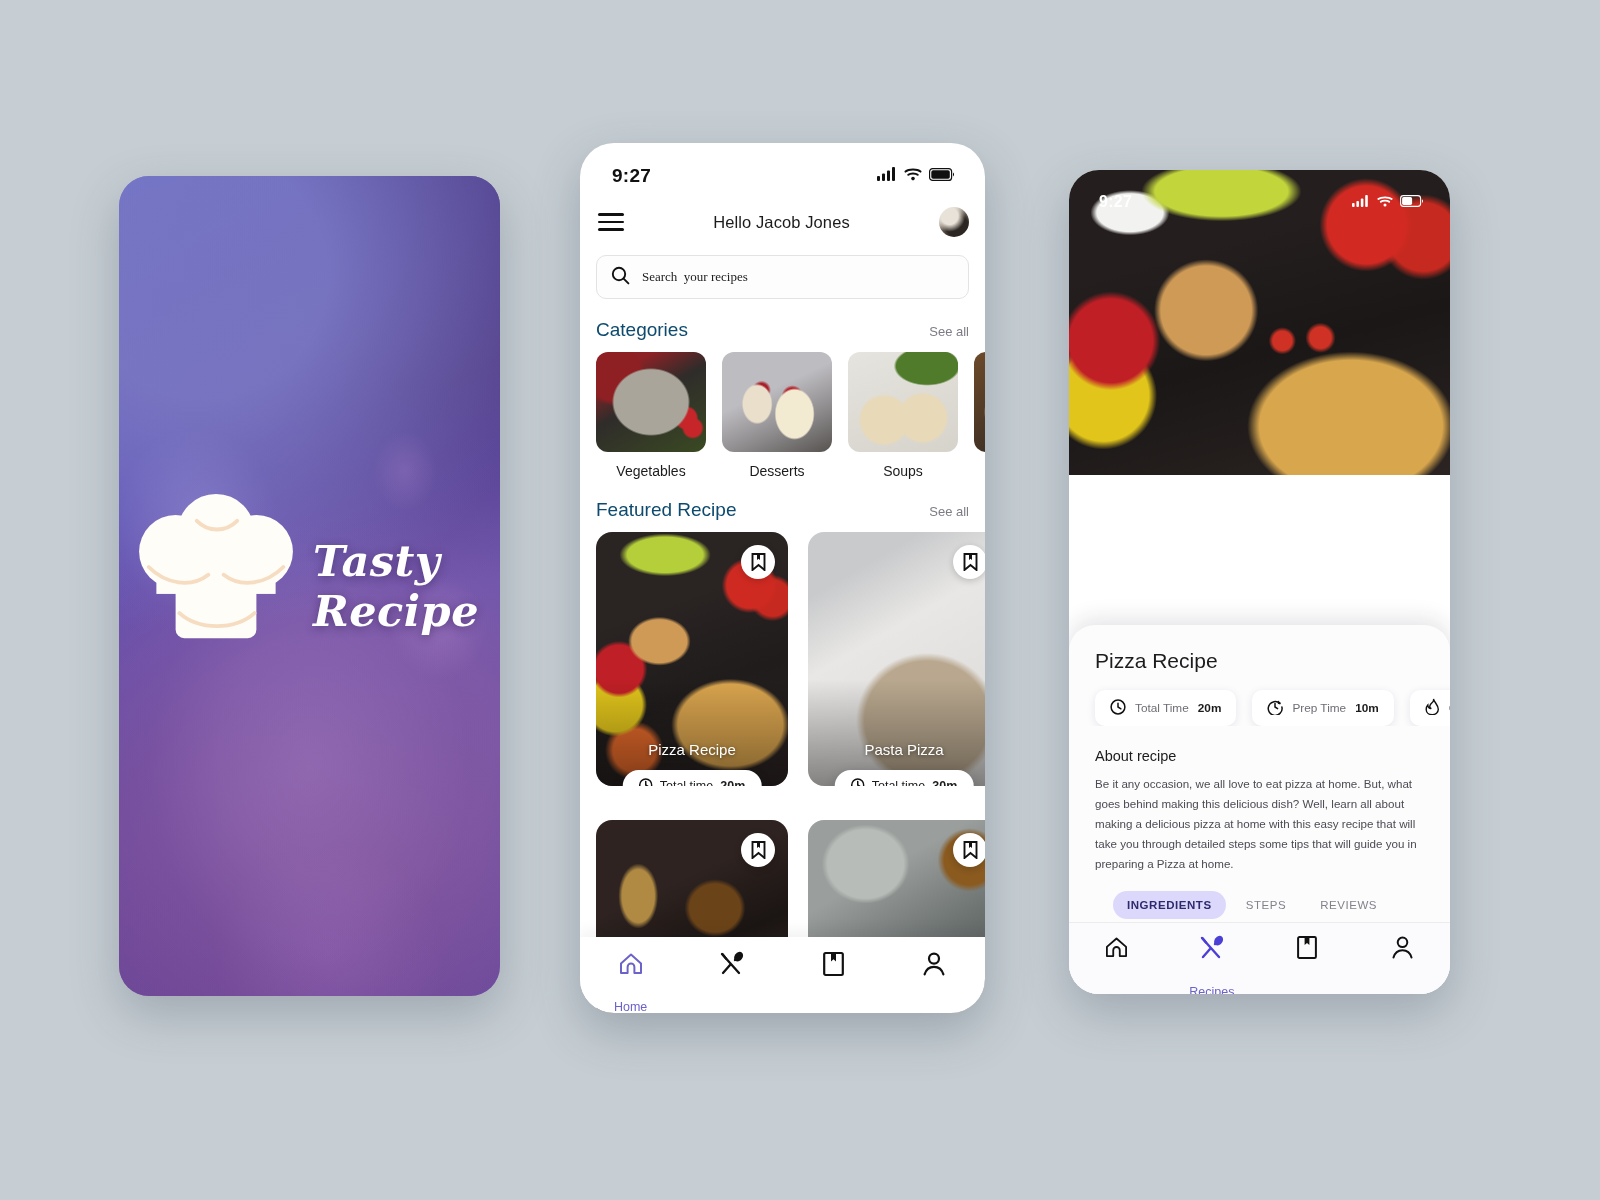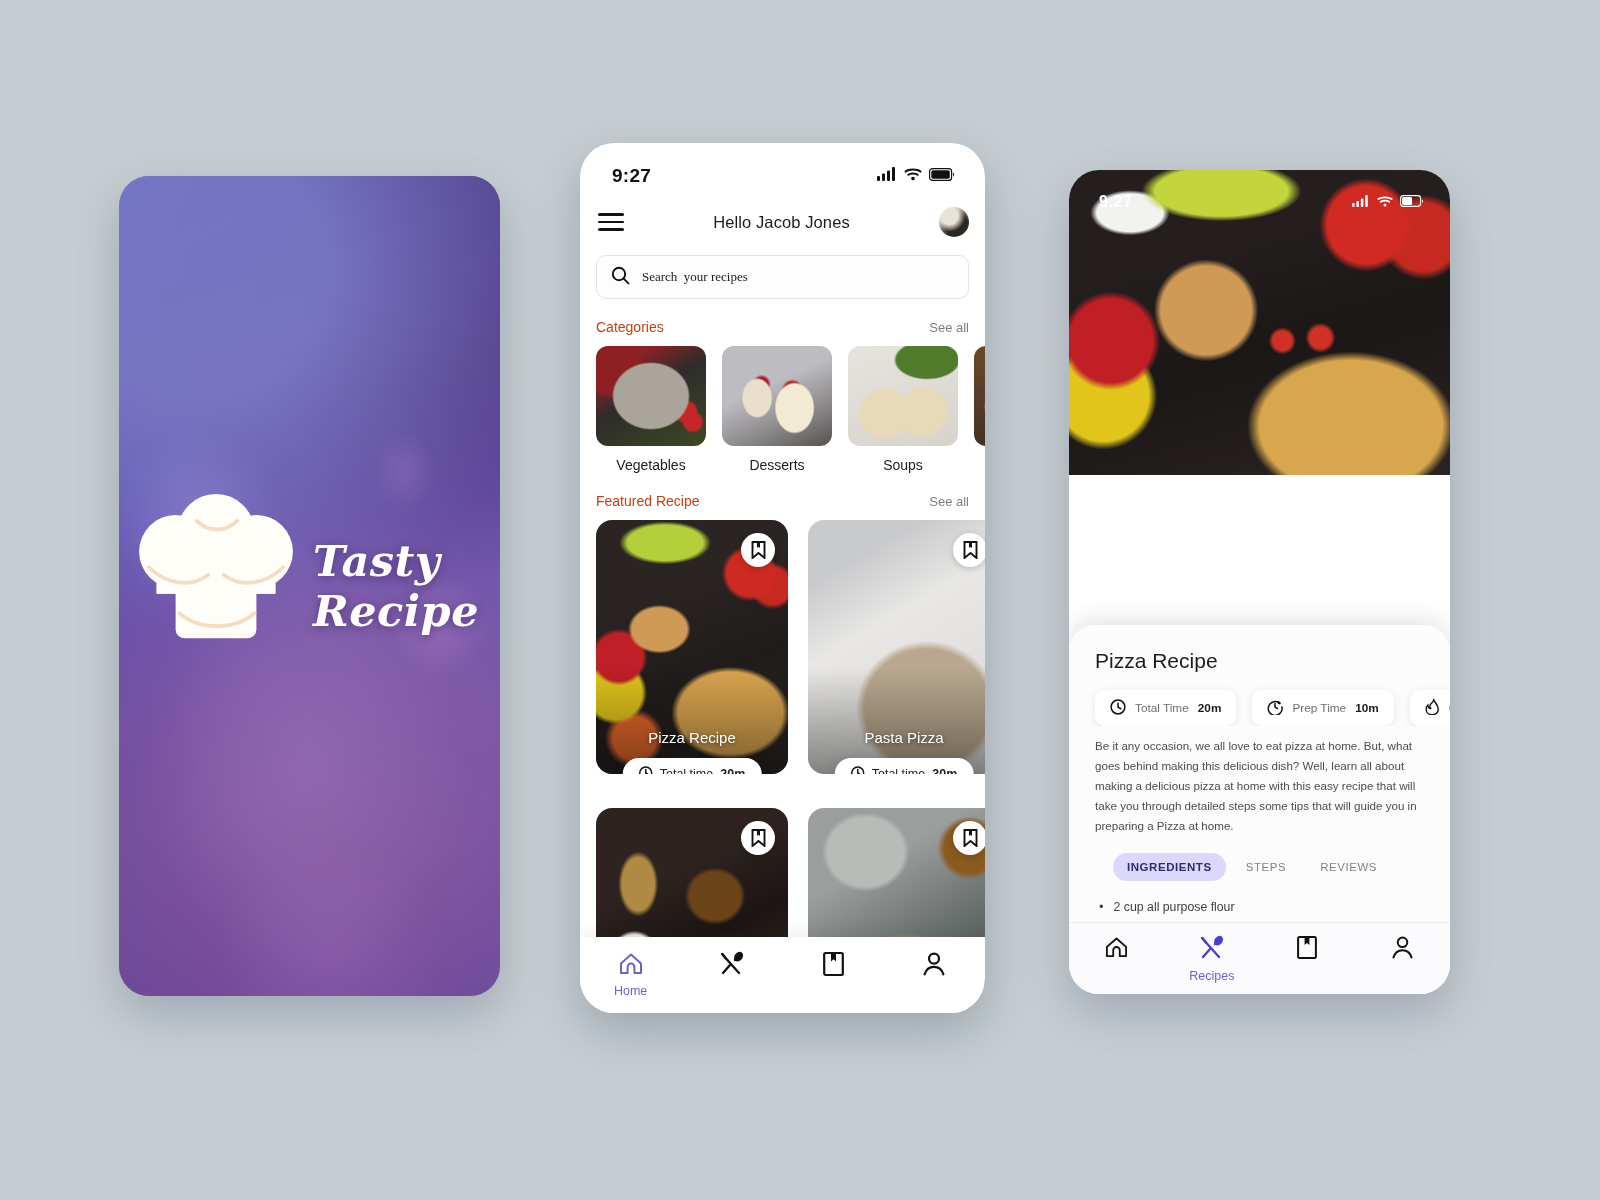--- a/index.html
+++ b/index.html
@@ -102,21 +102,21 @@
     border:none; outline:none; background:transparent;
     font-family:Liberation Serif, serif;
     font-size:13px; color:#1c1c1e; width:100%;
   }
   .searchbar input::placeholder { color:#1c1c1e; }
 
   .sec-head {
     display:flex; align-items:baseline; justify-content:space-between;
     padding:20px 16px 11px;
   }
-  .sec-title { font-size:14px; color:#c2410c; }
+  .sec-title { font-size:19px; color:#0c4a6e; }
   .see-all { font-size:13px; color:#7c7c85; cursor:pointer; }
 
   .cat-strip {
     display:flex; gap:16px; padding:0 0 0 16px; overflow:hidden;
   }
   .cat { flex:0 0 auto; width:110px; }
   .cat-img { width:110px; height:100px; border-radius:12px; }
   .cat-label {
     text-align:center; margin-top:11px;
     font-size:14px; color:#1c1c1e;
@@ -157,21 +157,21 @@
   .fcard2 { position:relative; flex:0 0 auto; width:192px; }
   .fcard2-img { width:192px; height:200px; border-radius:16px; position:relative; }
 
   .bottomnav {
     position:absolute; left:0; right:0; bottom:0; height:76px;
     background:#fff; display:flex; align-items:flex-start;
     justify-content:space-around; padding-top:14px;
     box-shadow:0 -4px 16px rgba(30,30,60,.07);
   }
   .nav-item {
-    display:flex; flex-direction:column; align-items:center; gap:4px;
+    display:flex; flex-direction:column; align-items:center; gap:20px;
     cursor:pointer; width:70px;text-align:center;
   }
   .nav-label { font-size:12.5px; }
 
   
   #detail {
     left:1069px; top:170px; width:381px; height:824px;
     border-radius:30px;
     box-shadow:0 18px 48px rgba(60,70,90,.28);
   }
@@ -579,20 +579,21 @@
           <span>
             <svg width="15" height="17" viewBox="0 0 15 17">
                 <path d="M8.4 1C9.6 4 6 4.6 5 7.4c-.7 2 .5 3 1.4 3-1.9.4-3.6-1-3.6-3.3 0 0-1.6 1.7-1.6 4.4 0 3 2.6 5.2 6 5.2s6.1-2.3 6.1-5.4C13.3 7 9.7 5 8.4 1z" fill="none" stroke="#111" stroke-width="1.4"></path>
               </svg>
           </span>
           <span>Calories</span>
 
         </div>
       </div>
 
+      <div class="about-h">About recipe</div>
       <div class="about-b">Be it any occasion, we all love to eat pizza at home. But, what goes behind making this delicious dish? Well, learn all about making a delicious pizza at home with this easy recipe that will take you through detailed steps some tips that will guide you in preparing a Pizza at home.</div>
 
       <div class="tabs">
         <div class="tab active">INGREDIENTS</div>
         <div class="tab">STEPS</div>
         <div class="tab">REVIEWS</div>
       </div>
 
       <div class="ing-list">
         <div class="ing">

